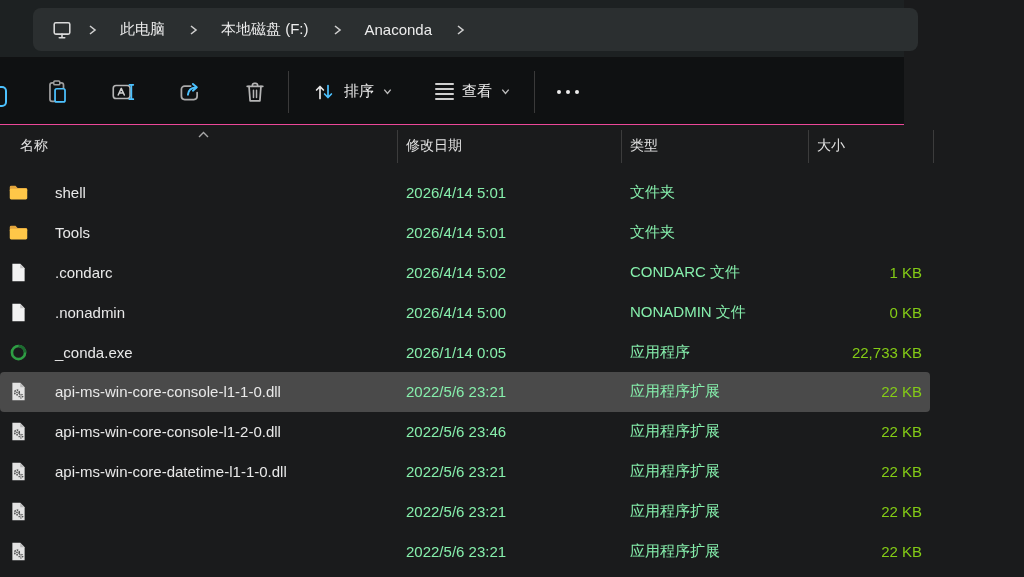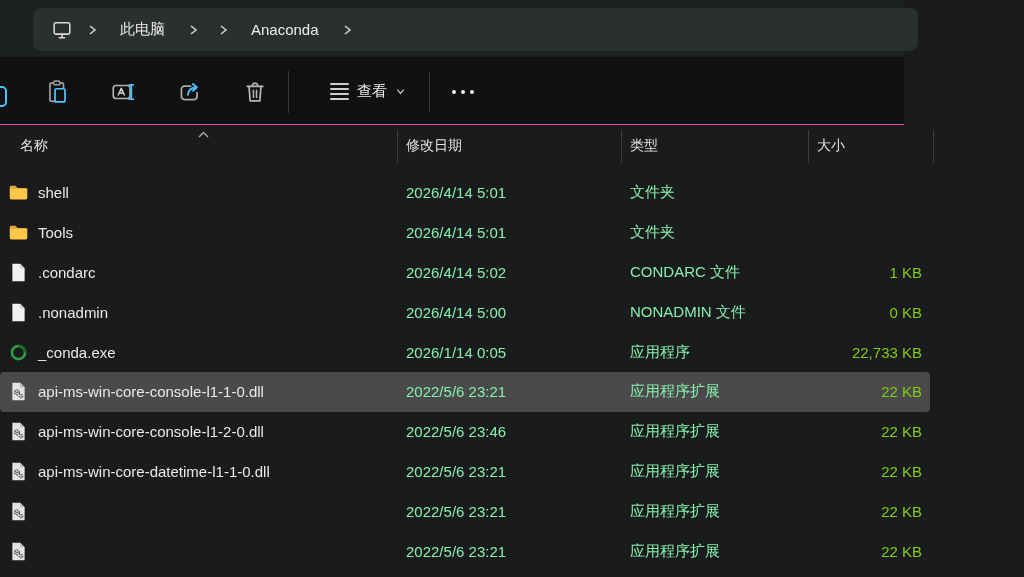--- a/index.html
+++ b/index.html
@@ -77,21 +77,21 @@
   .hdr-sep{position:absolute;top:5px;width:1px;height:33px;background:#3c3c3c;}
   .sort-caret{position:absolute;left:197px;top:1px;}
   .sort-caret svg{width:13px;height:9px;stroke:#a8a8a8;stroke-width:1.4;fill:none;}
 
   .rows{margin-top:6px;}
   .file-row{
     height:39.8px;width:930px;border-radius:4px;
     color:#e9e9e9;font-size:15px;cursor:default;
   }
   .file-row.selected{background:#4a4a4a;}
-  .cell-name{display:flex;align-items:center;padding-left:8px;gap:9px;overflow:hidden;white-space:nowrap;}
+  .cell-name{display:flex;align-items:center;padding-left:8px;gap:26px;overflow:hidden;white-space:nowrap;}
   .cell-name .fi{width:21px;height:21px;flex:0 0 auto;}
   .cell-date,.cell-type{padding-left:9px;color:#86efac;white-space:nowrap;}
   .cell-size{padding-right:11px;text-align:right;color:#84cc16;white-space:nowrap;}
   .svg-defs{position:absolute;width:0;height:0;overflow:hidden;}
 </style>
 </head>
 <body>
 
 <svg class="svg-defs" xmlns="http://www.w3.org/2000/svg">
   <symbol id="icon-folder" viewBox="0 0 24 24">
@@ -130,20 +130,21 @@
         <svg viewBox="0 0 12 12">
             <path d="M4 2 L9 6 L4 10"></path>
           </svg>
       </span>
       <span class="crumb">此电脑</span>
       <span class="crumb-sep">
         <svg viewBox="0 0 12 12">
             <path d="M4 2 L9 6 L4 10"></path>
           </svg>
       </span>
+      <span class="crumb">本地磁盘 (F:)</span>
       <span class="crumb-sep">
         <svg viewBox="0 0 12 12">
             <path d="M4 2 L9 6 L4 10"></path>
           </svg>
       </span>
       <span class="crumb">Anaconda</span>
       <span class="crumb-sep">
         <svg viewBox="0 0 12 12">
             <path d="M4 2 L9 6 L4 10"></path>
           </svg>
@@ -190,20 +191,34 @@
           <path d="M4.8 6.8 h14.4" stroke="#b5b5b5" stroke-width="1.6"></path>
           <path d="M9.6 6.6 v-0.8 a1.7 1.7 0 0 1 1.7 -1.7 h1.4 a1.7 1.7 0 0 1 1.7 1.7 v0.8" stroke="#b5b5b5" stroke-width="1.6"></path>
           <path d="M6.5 6.8 l1 13.4 h9 l1 -13.4" stroke="#b5b5b5" stroke-width="1.6"></path>
           <path d="M10.6 10.4 v6.6 M13.4 10.4 v6.6" stroke="#b5b5b5" stroke-width="1.4"></path>
         </svg>
       </span>
     </div>
 
     <div class="tb-sep"></div>
 
+    <div class="tb-text-btn">
+      <span style="display:flex">
+        <svg class="main" viewBox="0 0 24 24">
+          <path d="M8 18.5 V6.5 M4.6 10 L8 6.5 L11.4 10" stroke="#e6e6e6" stroke-width="1.7" fill="none" stroke-linecap="round" stroke-linejoin="round"></path>
+          <path d="M16 5.5 V17.5 M12.6 14 L16 17.5 L19.4 14" stroke="#4cc2ff" stroke-width="1.7" fill="none" stroke-linecap="round" stroke-linejoin="round"></path>
+        </svg>
+      </span>
+      <span>排序</span>
+      <span style="display:flex">
+        <svg class="chev-down" viewBox="0 0 12 12">
+            <path d="M2.5 4 L6 8 L9.5 4"></path>
+          </svg>
+      </span>
+    </div>
 
     <div class="tb-text-btn" style="margin-left:18px">
       <span class="viewlines">
           <i></i>
           <i></i>
           <i></i>
           <i></i>
         </span>
       <span>查看</span>
       <span style="display:flex">

